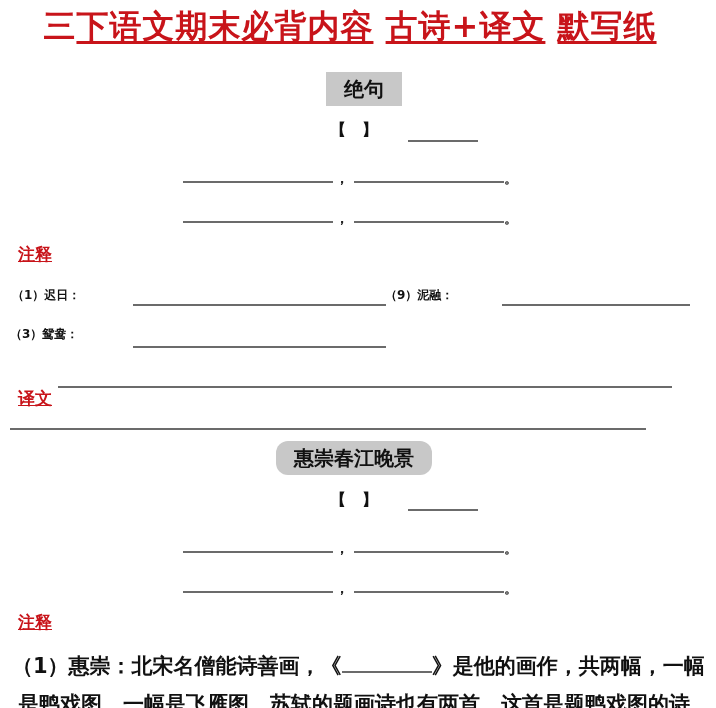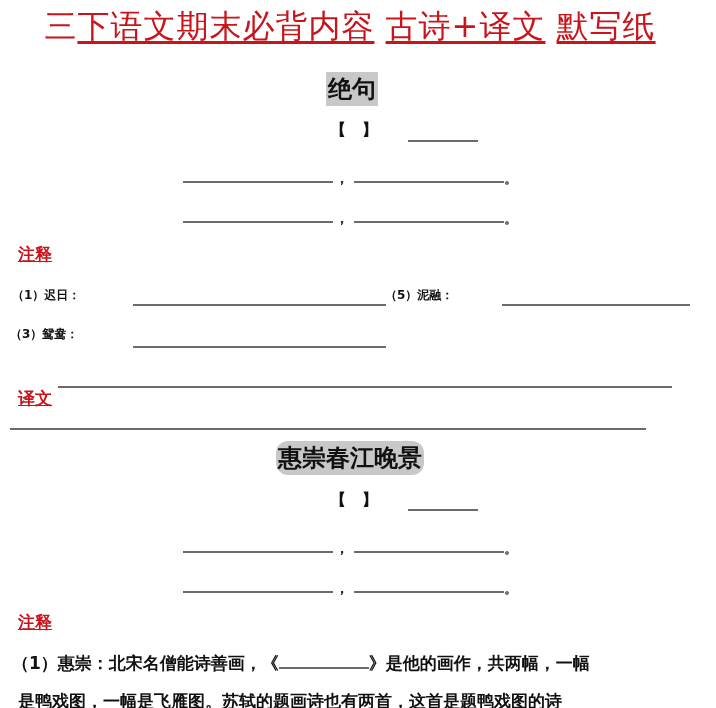--- a/index.html
+++ b/index.html
@@ -4,35 +4,35 @@
   <style>
     html, body { margin: 0; padding: 0; background: #ffffff; }
     body {
       width: 716px; height: 708px; overflow: hidden; position: relative;
       font-family: "DejaVu Sans", "Liberation Sans", sans-serif;
       color: #111;
     }
     .abs { position: absolute; }
     .title {
       left: 0; width: 700px; top: 6px; text-align: center;
-      font-size: 32px; font-weight: normal; color: #c8141a;
+      font-size: 32px; font-weight: bold; color: #c8141a;
       letter-spacing: 1px; line-height: 40px;
     }
     .title .plain { text-decoration: none; }
     .title .ul { text-decoration: underline; text-decoration-thickness: 3px; text-underline-offset: 4px; }
     .poem-title {
-      background: #c8c8c8; font-weight: bold; font-size: 24px; line-height: 34px;
-      padding: 0 2px; color: #111;
+      background: #c8c8c8; font-weight: bold; font-size: 20px; line-height: 34px;
+      padding: 0 18px; color: #111;
     }
     .bracket { font-weight: bold; font-size: 16px; color: #111; }
     .hline { border-bottom: 2px solid #6b6b6b; height: 0; }
     .punct { font-weight: bold; font-size: 14px; color: #222; }
     .red-label { color: #c8141a; font-weight: bold; font-size: 17px; text-decoration: underline; }
     .note { font-weight: bold; font-size: 12px; color: #111; }
-    .body-text { font-weight: bold; font-size: 17px; color: #111; white-space: nowrap; }
+    .body-text { font-weight: bold; font-size: 21px; color: #111; white-space: nowrap; }
     .inline-blank { display: inline-block; width: 90px; border-bottom: 2px solid #6b6b6b; height: 14px; vertical-align: baseline; }
   </style>
 </head>
 <body>
 
 <div class="abs title">
   <span class="plain">三</span><span class="ul">下语文期末必背内容</span><span> </span><span class="ul">古诗+译文</span><span> </span><span class="ul">默写纸</span>
 </div>
 
 <div class="abs poem-title" style="left:326px; top:72px;">绝句</div>
@@ -48,21 +48,21 @@
 
 <div class="abs hline" style="left:183px; top:221px; width:150px;"></div>
 <div class="abs punct" style="left:335px; top:210px;">，</div>
 <div class="abs hline" style="left:354px; top:221px; width:150px;"></div>
 <div class="abs punct" style="left:504px; top:210px;">。</div>
 
 <div class="abs red-label" style="left:18px; top:243px;">注释</div>
 
 <div class="abs note" style="left:12px; top:287px;">（1）迟日：</div>
 <div class="abs hline" style="left:133px; top:304px; width:253px;"></div>
-<div class="abs note" style="left:385px; top:287px;">（5）泥融：</div>
+<div class="abs note" style="left:385px; top:287px;">（9）泥融：</div>
 <div class="abs hline" style="left:502px; top:304px; width:188px;"></div>
 
 <div class="abs note" style="left:10px; top:326px;">（3）鸳鸯：</div>
 <div class="abs hline" style="left:133px; top:346px; width:253px;"></div>
 
 <div class="abs red-label" style="left:18px; top:387px;">译文</div>
 <div class="abs hline" style="left:58px; top:386px; width:614px;"></div>
 <div class="abs hline" style="left:10px; top:428px; width:636px;"></div>
 
 <div class="abs poem-title" style="left:276px; top:441px;border-radius:12px;">惠崇春江晚景</div>

